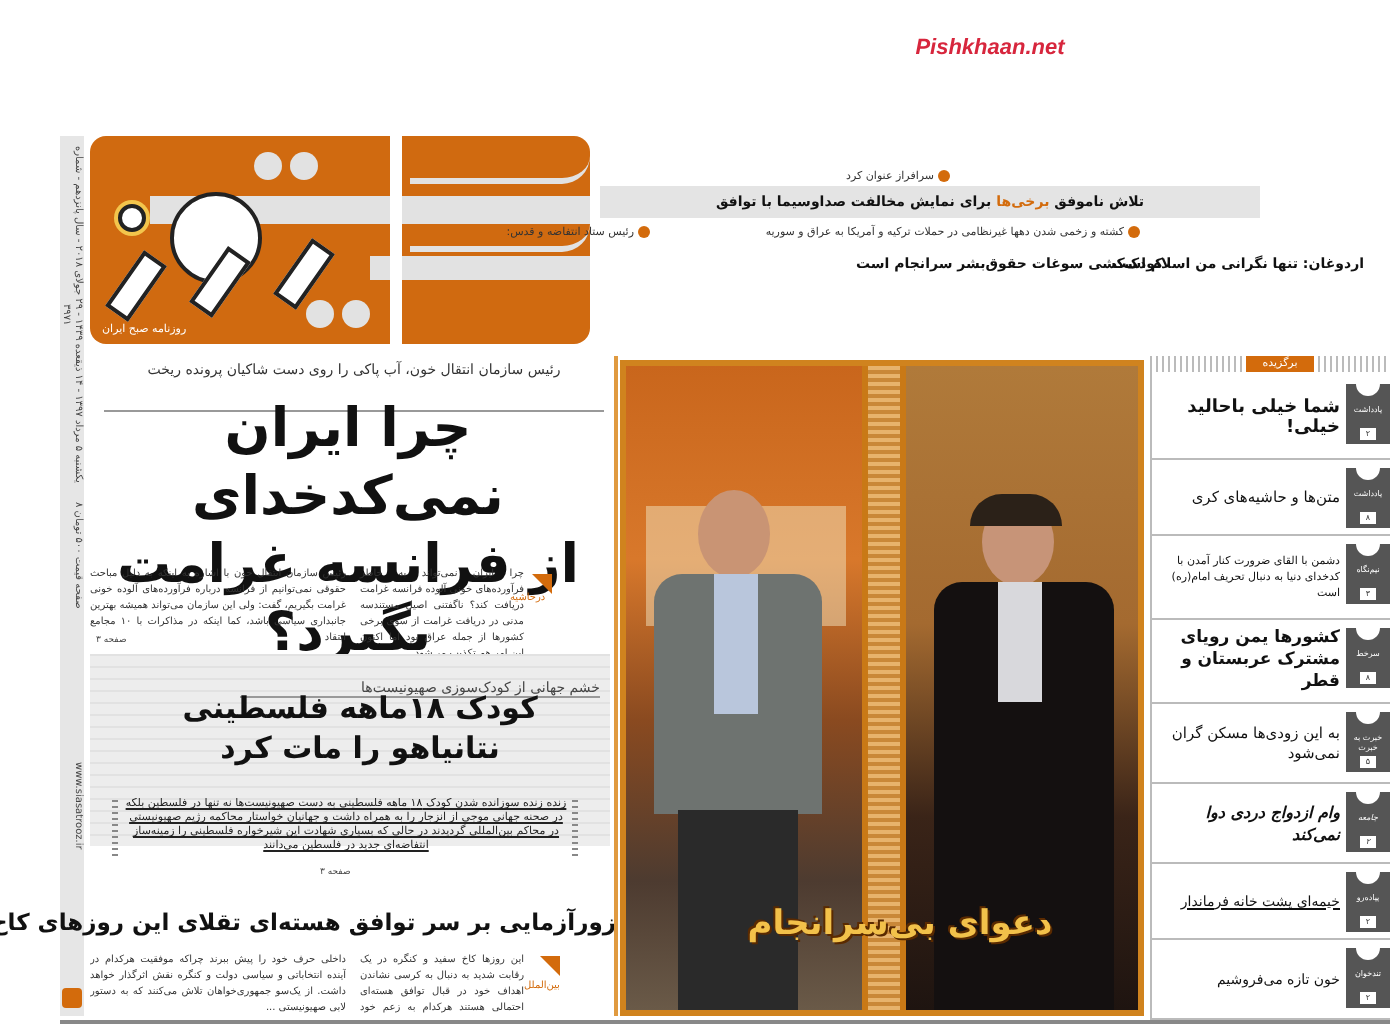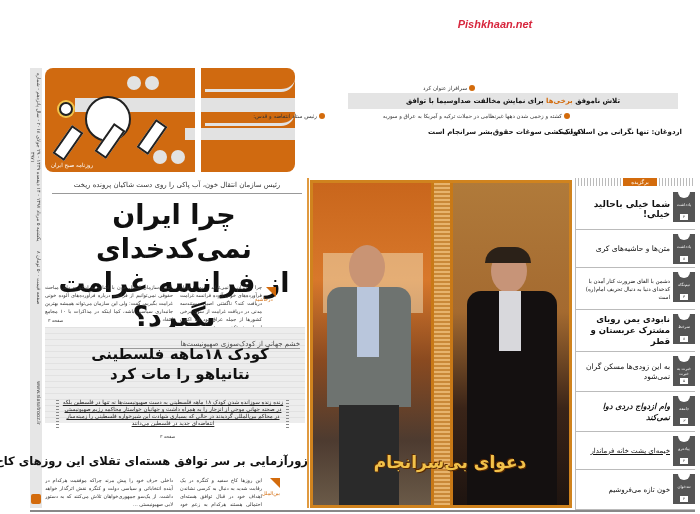--- a/index.html
+++ b/index.html
@@ -27,21 +27,21 @@
 .masthead .r1{left:16px;top:58px;} .masthead .r2{left:58px;top:56px;} .masthead .r3{left:100px;top:52px;}
 .masthead .tag{position:absolute;left:6px;bottom:4px;font-size:5.5px;color:#fff;}
 .masthead .hook1,.masthead .hook2{position:absolute;left:160px;width:90px;height:14px;border-bottom:3px solid #e2e2e2;border-radius:0 0 40px 0;}
 .masthead .hook1{top:10px;} .masthead .hook2{top:44px;}
 
 .teaser-small{position:absolute;font-size:5.5px;color:#333;direction:rtl;white-space:nowrap;}
 .bullet{display:inline-block;width:6px;height:6px;border-radius:50%;background:#d36b0c;margin-left:2px;vertical-align:middle;}
 .news-bar{position:absolute;background:#e4e4e4;font-size:7px;font-weight:bold;color:#111;direction:rtl;padding:0 8px;line-height:16px;white-space:nowrap;}
 .hl-orange{color:#d36b0c;}
 
-.kicker{position:absolute;left:52px;top:181px;width:250px;font-size:7px;color:#333;direction:rtl;text-align:center;border-bottom:1px solid #999;padding-bottom:4px;white-space:nowrap;}
+.kicker{position:absolute;left:52px;top:181px;width:250px;font-size:7px;color:#333;direction:rtl;text-align:center;border-bottom:1px solid #999;padding-bottom:16px;white-space:nowrap;}
 .headline{position:absolute;left:40px;top:198px;width:268px;font-family:"DejaVu Sans",sans-serif;font-weight:bold;font-size:27px;line-height:34px;color:#111;direction:rtl;text-align:center;}
 .col-text{position:absolute;font-size:5px;line-height:8px;color:#333;direction:rtl;text-align:justify;}
 .col-tag{position:absolute;font-size:5px;color:#d36b0c;direction:rtl;}
 .tri{position:absolute;width:0;height:0;border-left:10px solid transparent;border-top:10px solid #d36b0c;}
 
 .pal-box{position:absolute;left:45px;top:327px;width:260px;height:96px;background:#ededed;background-image:repeating-linear-gradient(0deg,#ededed 0 5px,#e2e2e2 5px 6px);}
 .pal-kicker{position:absolute;left:120px;top:340px;width:180px;font-size:7px;color:#444;direction:rtl;text-align:right;border-bottom:1px solid #999;white-space:nowrap;}
 .pal-head{position:absolute;left:60px;top:344px;width:240px;font-size:15px;line-height:20px;font-weight:bold;color:#111;direction:rtl;text-align:center;}
 .pal-quote{position:absolute;left:62px;top:396px;width:230px;font-size:5.5px;line-height:7px;color:#222;direction:rtl;text-align:center;text-decoration:underline;}
 .dotcol{position:absolute;top:398px;width:3px;height:30px;background:repeating-linear-gradient(0deg,#888 0 1px,transparent 1px 3px);}
@@ -96,21 +96,21 @@
     <div class="big"></div>
     <div class="r1"></div>
       <div class="r2"></div>
       <div class="r3"></div>
     <div class="tag">روزنامه صبح ایران</div>
   </div>
 
   <div class="teaser-small" style="right:225px;top:85px;">
     <span class="bullet"></span><span>سرافراز عنوان کرد</span>
   </div>
-  <div class="news-bar" style="left:300px;top:93px;width:330px;text-align:center;margin-left:48px;">
+  <div class="news-bar" style="left:300px;top:93px;width:330px;text-align:center;">
     <span>تلاش ناموفق </span><span class="hl-orange">برخی‌ها</span><span> برای نمایش مخالفت صداوسیما با توافق</span>
   </div>
   <div class="teaser-small" style="right:130px;top:113px;">
     <span class="bullet"></span><span>کشته و زخمی شدن دهها غیرنظامی در حملات ترکیه و آمریکا به عراق و سوریه</span>
   </div>
   <div class="teaser-small" style="right:375px;top:113px;">
     <span class="bullet"></span><span>رئیس ستاد انتفاضه و قدس:</span>
   </div>
   <div class="news-bar" style="left:300px;top:124px;width:390px;">
     <span style="position:absolute;right:8px;">اردوغان: تنها نگرانی من اسلام است</span>
@@ -177,21 +177,21 @@
   <div class="side-item" style="top:230px;height:38px;">
     <div class="badge"><span>یادداشت</span><div class="num">۸</div></div>
     <div class="txt" style="font-size:7.5px;font-weight:normal;">متن‌ها و حاشیه‌های کری</div>
   </div>
   <div class="side-item" style="top:268px;height:42px;">
     <div class="badge"><span>نیم‌نگاه</span><div class="num">۳</div></div>
     <div class="txt" style="font-size:5.5px;font-weight:normal;line-height:8px;">دشمن با القای ضرورت کنار آمدن با کدخدای دنیا به دنبال تحریف امام(ره) است</div>
   </div>
   <div class="side-item" style="top:310px;height:42px;">
     <div class="badge"><span>سرخط</span><div class="num">۸</div></div>
-    <div class="txt" style="font-size:8.5px;line-height:11px;">نابودی یمن رویای مشترک عربستان و قطر</div>
+    <div class="txt" style="font-size:8.5px;line-height:11px;">کشورها یمن رویای مشترک عربستان و قطر</div>
   </div>
   <div class="side-item" style="top:352px;height:40px;">
     <div class="badge"><span>خبرت به خبرت</span><div class="num">۵</div></div>
     <div class="txt" style="font-size:7.5px;font-weight:normal;line-height:10px;">به این زودی‌ها مسکن گران نمی‌شود</div>
   </div>
   <div class="side-item" style="top:392px;height:40px;font-style:italic;">
     <div class="badge"><span>جامعه</span><div class="num">۲</div></div>
     <div class="txt" style="font-size:8px;line-height:11px;">وام ازدواج دردی دوا نمی‌کند</div>
   </div>
   <div class="side-item" style="top:432px;height:38px;">

